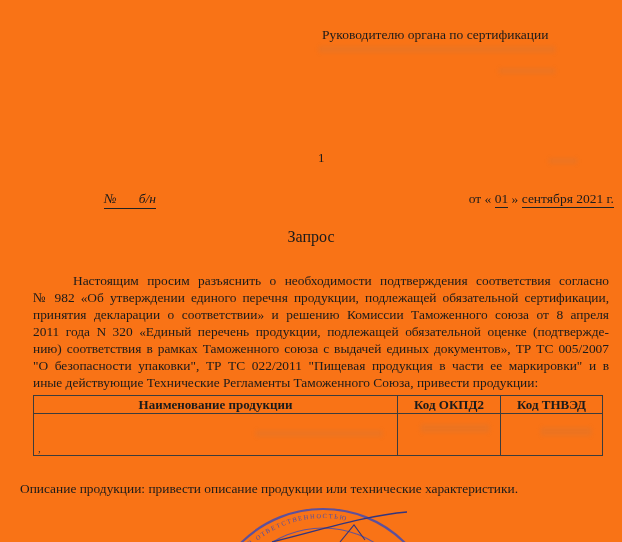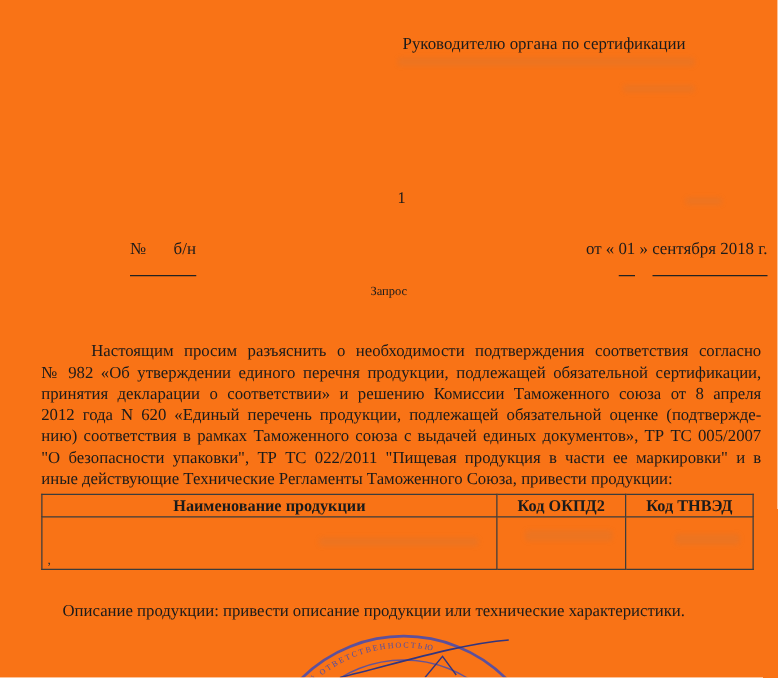--- a/index.html
+++ b/index.html
@@ -3,36 +3,36 @@
 <meta charset="utf-8">
 <style>
   html,body{margin:0;padding:0;background:#ffffff;}
   .page{
     position:relative;width:622px;height:542px;background:#f97316;overflow:hidden;
     font-family:"Liberation Serif","DejaVu Serif",serif;color:#1b1b1b;
   }
   .recipient{position:absolute;left:322px;top:27px;font-size:13.5px;white-space:nowrap;}
   .pagenum{position:absolute;left:318px;top:150px;font-size:13px;}
   .numline{position:absolute;left:104px;top:191px;font-size:13.5px;}
-  .numline .u-wrap{display:inline-block;border-bottom:1px solid #222;padding-bottom:13px;}
+  .numline .u-wrap{display:inline-block;border-bottom:1px solid #222;padding-bottom:1px;font-style:italic;}
   .numline .gap{display:inline-block;width:22px;}
   .dateline{position:absolute;right:8px;top:191px;font-size:13.5px;white-space:nowrap;}
-  .u{border-bottom:1px solid #222;padding-bottom:14px;}
-  .title{position:absolute;left:0;right:0;top:228px;text-align:center;font-size:10px;}
+  .u{border-bottom:1px solid #222;padding-bottom:1px;}
+  .title{position:absolute;left:0;right:0;top:228px;text-align:center;font-size:16px;}
   .bodytext{position:absolute;left:33px;top:244px;width:576px;font-size:13.4px;line-height:17px;}
   .p-line{height:17px;overflow:hidden;text-align:justify;text-align-last:justify;white-space:nowrap;}
   .p-line.indent{padding-left:40px;margin-top:28px;}
   .p-line.last{text-align-last:left;}
   .ptable{position:absolute;left:33px;top:395px;width:569px;border-collapse:collapse;
           border:1.5px solid #3c3c3c;font-size:13px;table-layout:fixed;}
   .ptable th,.ptable td{border:1px solid #3c3c3c;padding:0;}
   .ptable th{font-weight:bold;height:17px;font-size:13px;}
   .ptable td{height:41px;position:relative;}
   .stray{position:absolute;left:4px;bottom:1px;font-size:11px;color:#333;}
-  .desc{position:absolute;left:50px;top:481px;font-size:13.4px;white-space:nowrap;}
+  .desc{position:absolute;left:20px;top:481px;font-size:13.4px;white-space:nowrap;}
   .stamp{position:absolute;left:202px;top:502px;width:242px;height:40px;}
   .artifact{position:absolute;background:rgba(125,125,130,0.10);filter:blur(2px);border-radius:3px;}
 </style>
 </head>
 <body>
 
 <div class="page">
 
   <div class="recipient">Руководителю органа по сертификации</div>
 
@@ -47,30 +47,30 @@
 
   <div class="numline">
     <span class="u-wrap"><span>№</span><span class="gap"></span><span>б/н</span></span>
   </div>
 
   <div class="dateline">
     <span>от</span>
     <span>«</span>
     <span class="u">01</span>
     <span>»</span>
-    <span class="u">сентября 2018 г.</span>
+    <span class="u">сентября 2021 г.</span>
   </div>
 
   <div class="title">Запрос</div>
 
   <div class="bodytext">
     <div class="p-line indent">Настоящим просим разъяснить о необходимости подтверждения соответствия согласно</div>
     <div class="p-line">№ 982 «Об утверждении единого перечня продукции, подлежащей обязательной сертификации,</div>
     <div class="p-line">принятия декларации о соответствии» и решению Комиссии Таможенного союза от 8 апреля</div>
-    <div class="p-line">2012 года N 620 «Единый перечень продукции, подлежащей обязательной оценке (подтвержде-</div>
+    <div class="p-line">2011 года N 320 «Единый перечень продукции, подлежащей обязательной оценке (подтвержде-</div>
     <div class="p-line">нию) соответствия в рамках Таможенного союза с выдачей единых документов», ТР ТС 005/2007</div>
     <div class="p-line">"О безопасности упаковки", ТР ТС 022/2011 "Пищевая продукция в части ее маркировки" и в</div>
     <div class="p-line last">иные действующие Технические Регламенты Таможенного Союза, привести продукции:</div>
   </div>
 
   <table class="ptable">
     <colgroup>
       <col style="width:364px">
         <col style="width:103px">
         <col style="width:102px">

